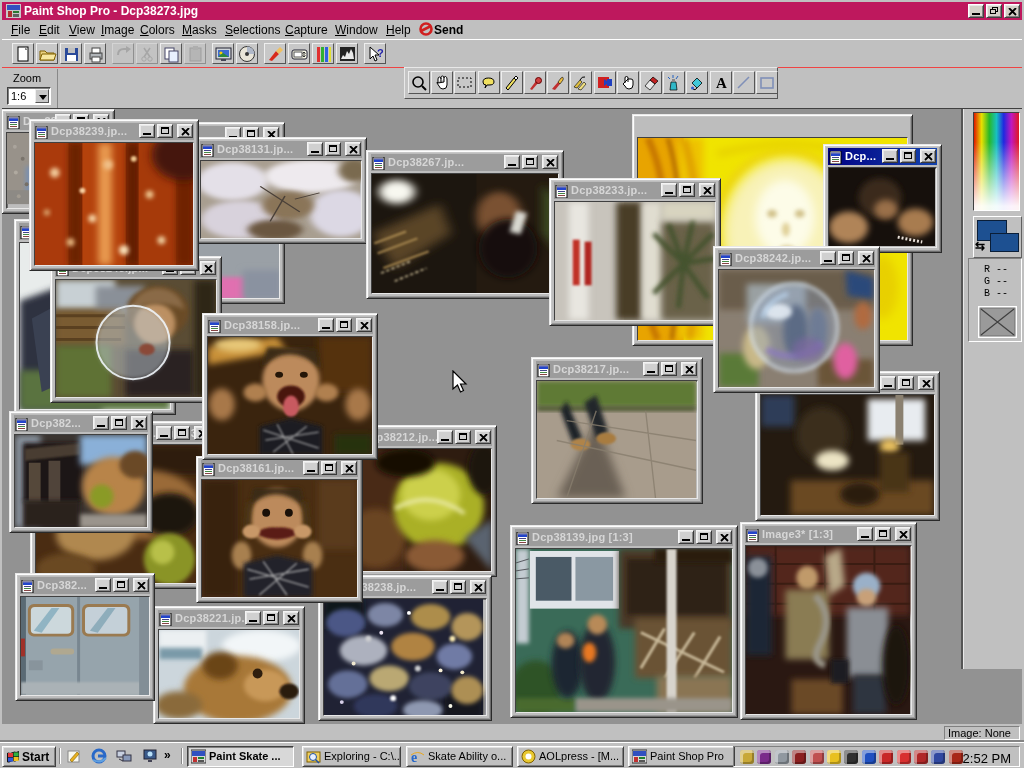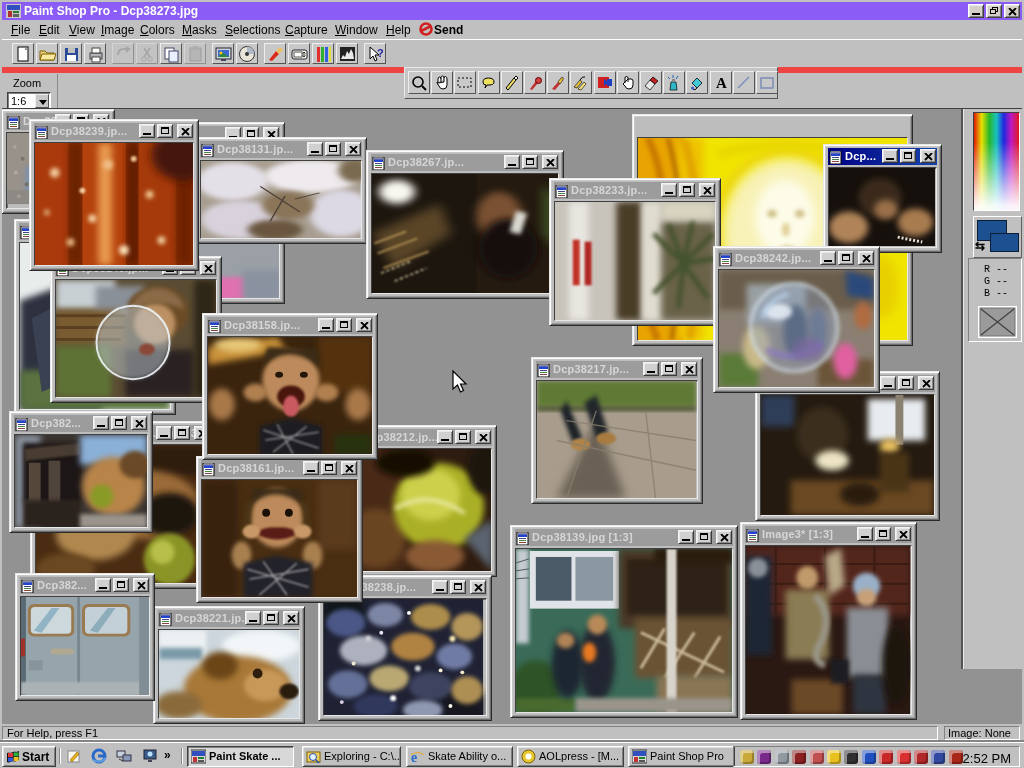--- a/index.html
+++ b/index.html
@@ -1,25 +1,25 @@
 <!DOCTYPE html>
 <html><head><meta charset="utf-8"><style>
 html,body{margin:0;padding:0}
 *{box-sizing:border-box}
 #root{position:relative;width:1024px;height:768px;background:#c0c0c0;font-family:"Liberation Sans",sans-serif;overflow:hidden}
-#titlebar{position:absolute;left:2px;top:2px;right:2px;height:18px;background:#8b5cf6;color:#fff;font-size:12px;font-weight:bold}
+#titlebar{position:absolute;left:2px;top:2px;right:2px;height:18px;background:#be185d;color:#fff;font-size:12px;font-weight:bold}
 #titlebar .txt{position:absolute;left:22px;top:2px}
 #appicon{position:absolute;left:4px;top:2px}
 .cbt{position:absolute;top:2px;width:16px;height:14px;background:#d4d0c8;border:1px solid;border-color:#fff #404040 #404040 #fff;box-shadow:inset 1px 1px 0 #e8e8e8, inset -1px -1px 0 #808080}
 #menubar{position:absolute;left:2px;top:20px;right:2px;height:19px;font-size:12px;color:#000}
 #menubar span{position:absolute;top:3px}
 #toolbar{position:absolute;left:2px;top:39px;right:2px;height:28px;border-top:1px solid #fff;}
 .tbtn{position:absolute;top:3px;width:22px;height:21px;background:#c8c8c8;border:1px solid;border-color:#eee #555 #555 #eee;display:inline-block}
 .tbtn svg{margin:1px}
-#row3{position:absolute;left:2px;top:67px;right:2px;height:41px;border-top:6px solid #ef4444}
+#row3{position:absolute;left:2px;top:67px;right:2px;height:41px;border-top:1px solid #ef4444}
 #zoomp{position:absolute;left:0;top:1px;width:56px;height:40px;border-right:1px solid #888}
 #zoomp .zl{position:absolute;left:11px;top:3px;font-size:11px}
 #zoomcombo{position:absolute;left:5px;top:18px;width:44px;height:18px;background:#fff;border:1px solid;border-color:#404040 #fff #fff #404040;box-shadow:inset 1px 1px 0 #808080}
 #zoomcombo .v{position:absolute;left:3px;top:2px;font-size:11px}
 #zoomcombo .da{position:absolute;right:1px;top:1px;width:14px;height:14px;background:#c8c8c8;border:1px solid;border-color:#eee #555 #555 #eee}
 #zoomcombo .da:after{content:"";position:absolute;left:3px;top:5px;border:4px solid transparent;border-top:5px solid #000}
 #palette{position:absolute;left:404px;top:67px;width:374px;height:32px;background:#c4c4c4;border:1px solid;border-color:#e8e8e8 #555 #555 #e8e8e8}
 .pbtn{position:absolute;top:3px;width:22px;height:23px;background:#c8c8c8;border:1px solid;border-color:#eee #555 #555 #eee}
 .pbtn svg{margin:2px 1px}
 #work{position:absolute;left:2px;top:108px;width:1020px;height:616px;background:#929292;overflow:hidden;border-top:1px solid #404040}
@@ -1238,21 +1238,20 @@
           <text x="4" y="14" font-size="15" font-weight="bold" font-family="Liberation Serif" fill="#000">A</text>
         </svg></b>
       <b class="pbtn" style="left:327.7999999999999px"><svg width="18" height="17" viewBox="0 0 18 17">
           <path d="M3 14 L14 3" stroke="#8090b8" stroke-width="1.6"></path>
         </svg></b>
       <b class="pbtn" style="left:350.9999999999999px"><svg width="18" height="17" viewBox="0 0 18 17">
           <rect x="3" y="4" width="12" height="10" fill="none" stroke="#8090b8" stroke-width="1.6"></rect>
         </svg></b>
     </div>
 <div id="statusbar">
-      <div id="sb1">For Help, press F1</div>
       <div id="sb2">Image: None</div>
     </div>
 <div id="taskbar">
 <div id="startbtn">
         <svg style="position:absolute;left:2px;top:3px" width="16" height="15" viewBox="0 0 16 15">
           <path d="M2 3 Q4 2 5 3 L8 2 Q10 1 11 2 L14 1 L14 10 L11 11 Q10 12 8 11 L5 12 Q4 13 2 12Z" fill="#000" opacity=".9"></path>
           <rect x="3" y="3" width="5" height="4" fill="#e03838"></rect>
           <rect x="8.6" y="2.4" width="5" height="4" fill="#30b040"></rect>
           <rect x="3" y="7.6" width="5" height="4" fill="#3058d8"></rect>
           <rect x="8.6" y="7" width="5" height="4" fill="#f0c020"></rect>

